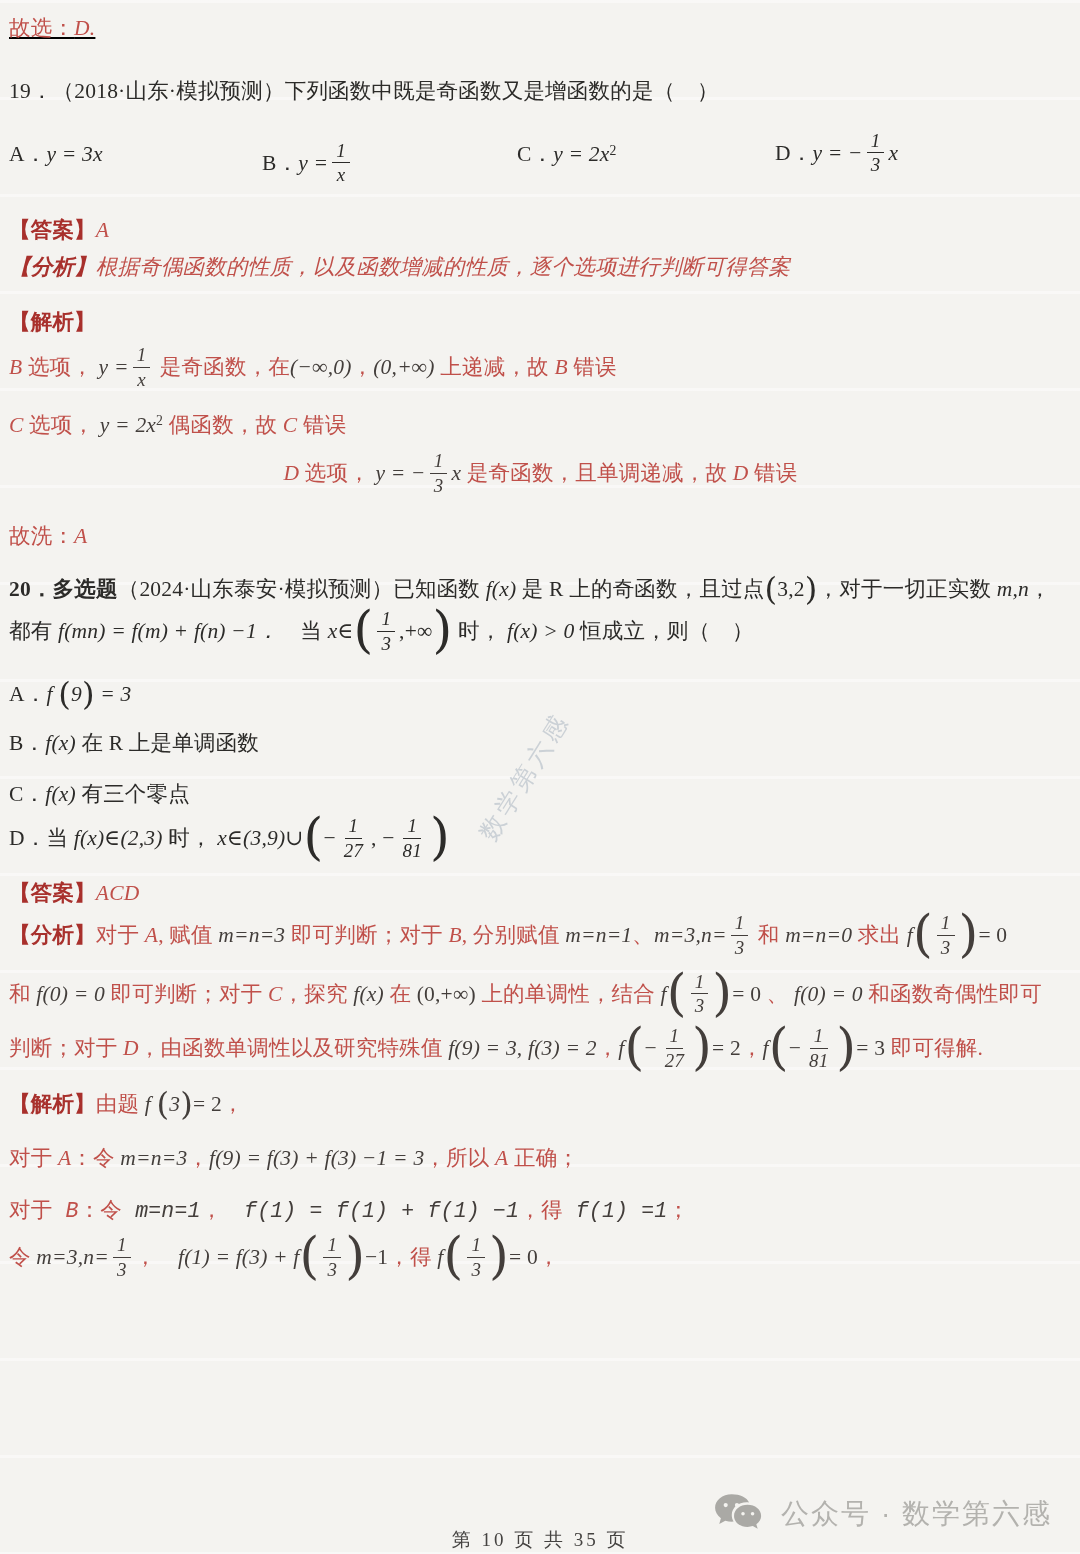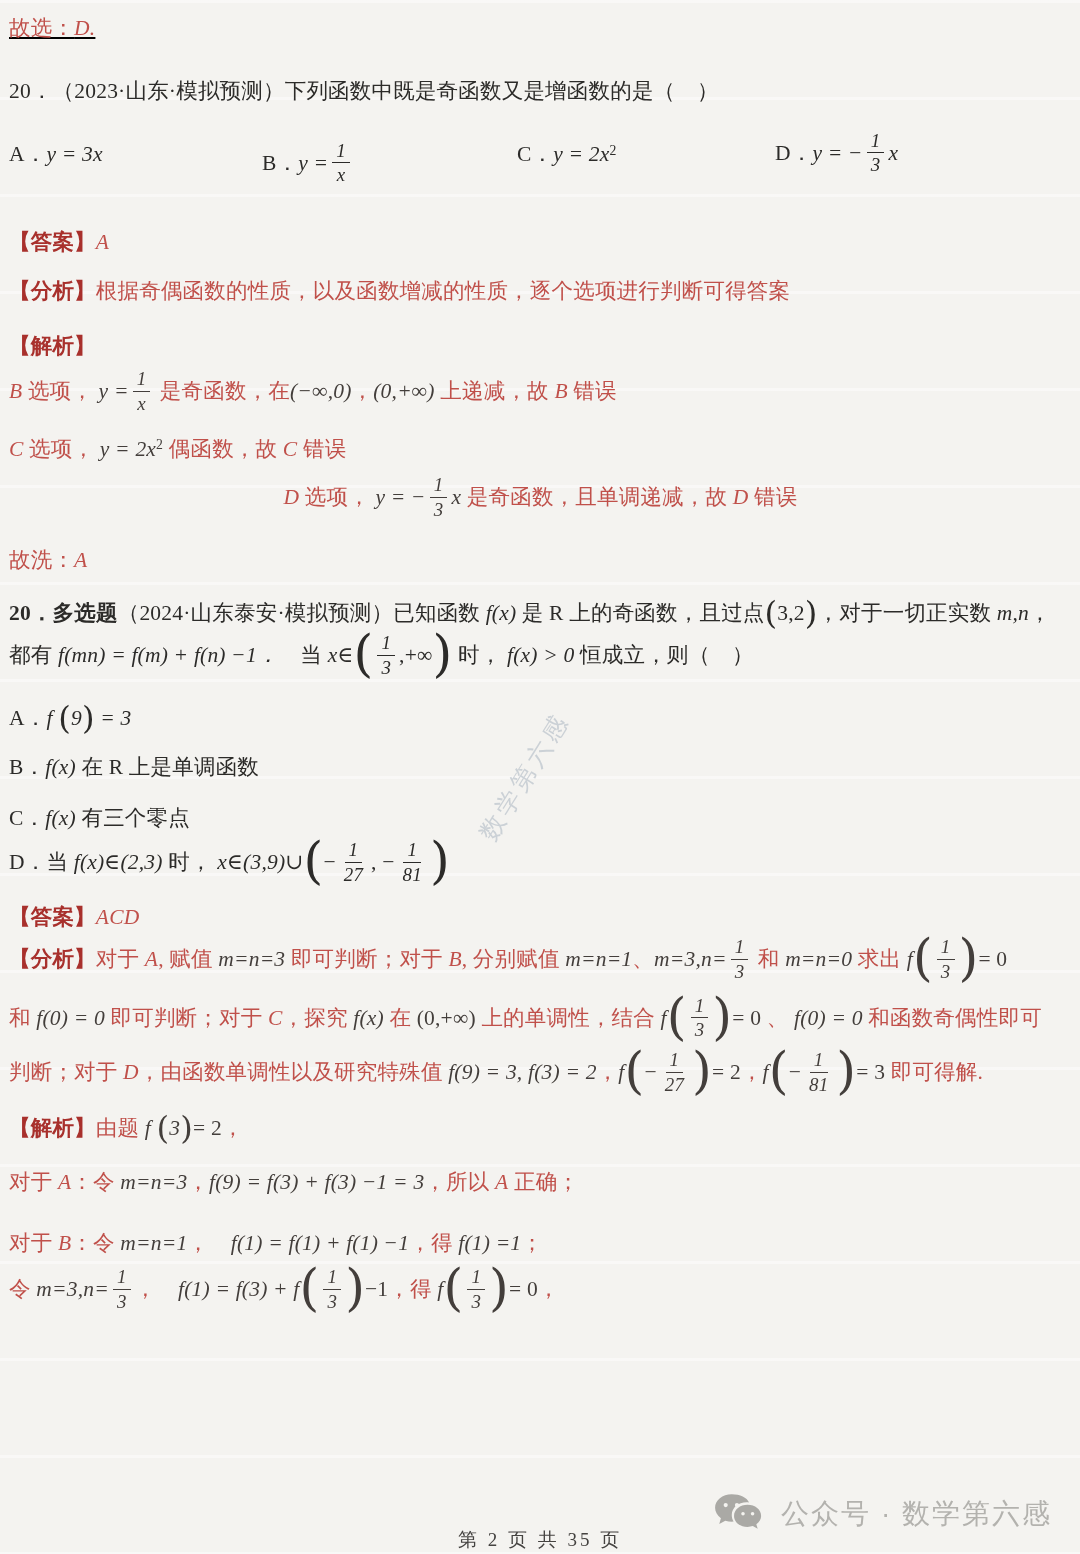--- a/index.html
+++ b/index.html
@@ -38,35 +38,35 @@
   }
   .footer-wechat{position:absolute;top:1492px;right:28px;display:flex;align-items:center;gap:18px;}
   .footer-wechat .wtext{font-family:"Liberation Sans","DejaVu Sans",sans-serif;font-size:28px;color:#b3b2ae;letter-spacing:2px;}
   .footer-page{position:absolute;top:1527px;left:0;width:100%;text-align:center;font-size:19px;color:#454341;letter-spacing:3px;}
 </style>
 </head>
 <body>
 
 <div id="content">
     <div class="line" style="margin-top: 14px; text-decoration: underline;"><span class="run c-r">故选：</span><span class="run c-r it">D.</span></div>
-    <div class="line" style="margin-top: 34px;"><span class="run c-k">20．（2023·山东·模拟预测）下列函数中既是奇函数又是增函数的是（　）</span></div>
+    <div class="line" style="margin-top: 34px;"><span class="run c-k">19．（2018·山东·模拟预测）下列函数中既是奇函数又是增函数的是（　）</span></div>
     <div class="line optrow" style="margin-top: 16px;">
       <div class="cell"><span class="run c-k">A．</span><span class="run c-k it">y = 3x</span></div>
       <div class="cell"><span class="run c-k">B．</span><span class="run c-k it">y =</span><span class="frac c-k">
           <span class="num">1</span>
           <span class="den">x</span>
         </span></div>
       <div class="cell"><span class="run c-k">C．</span><span class="run c-k it">y = 2x</span><span class="run c-k sup">2</span></div>
       <div class="cell"><span class="run c-k">D．</span><span class="run c-k it">y = −</span><span class="frac c-k">
           <span class="num">1</span>
           <span class="den">3</span>
         </span><span class="run c-k it">x</span></div>
     </div>
-    <div class="line" style="margin-top: 40px;"><span class="run c-R bd">【答案】</span><span class="run c-r it">A</span></div>
-    <div class="line" style="margin-top: 20px;"><span class="run c-R bd">【分析】</span><span class="run c-r">根据奇偶函数的性质，以及函数增减的性质，逐个选项进行判断可得答案</span></div>
+    <div class="line" style="margin-top: 28px;"><span class="run c-R bd">【答案】</span><span class="run c-r it">A</span></div>
+    <div class="line" style="margin-top: 8px; font-style: italic;"><span class="run c-R bd">【分析】</span><span class="run c-r">根据奇偶函数的性质，以及函数增减的性质，逐个选项进行判断可得答案</span></div>
     <div class="line" style="margin-top: 26px;"><span class="run c-R bd">【解析】</span></div>
     <div class="line" style="margin-top: 10px;"><span class="run c-r it">B</span><span class="run c-r"> 选项， </span><span class="run c-d it">y =</span><span class="frac c-d">
         <span class="num">1</span>
         <span class="den">x</span>
       </span><span class="run c-r"> 是奇函数，在</span><span class="run c-d it">(−∞,0)</span><span class="run c-r">，</span><span class="run c-d it">(0,+∞)</span><span class="run c-r"> 上递减，故 </span><span class="run c-r it">B</span><span class="run c-r"> 错误</span></div>
     <div class="line" style="margin-top: 18px;"><span class="run c-r it">C</span><span class="run c-r"> 选项， </span><span class="run c-d it">y = 2x</span><span class="run c-d sup">2</span><span class="run c-r"> 偶函数，故 </span><span class="run c-r it">C</span><span class="run c-r"> 错误</span></div>
     <div class="line" style="margin-top: 12px; text-align: center;"><span class="run c-r it">D</span><span class="run c-r"> 选项， </span><span class="run c-d it">y = −</span><span class="frac c-d">
         <span class="num">1</span>
         <span class="den">3</span>
       </span><span class="run c-d it">x</span><span class="run c-r"> 是奇函数，且单调递减，故 </span><span class="run c-r it">D</span><span class="run c-r"> 错误</span></div>
@@ -100,21 +100,21 @@
       </span><span class="bp c-d">)</span><span class="run c-d">= 0</span><span class="run c-r"> 、 </span><span class="run c-d it">f(0) = 0</span><span class="run c-r"> 和函数奇偶性即可</span></div>
     <div class="line" style="margin-top: 8px;"><span class="run c-r">判断；对于 </span><span class="run c-r it">D</span><span class="run c-r">，由函数单调性以及研究特殊值 </span><span class="run c-d it">f(9) = 3, f(3) = 2</span><span class="run c-r">，</span><span class="run c-d it">f</span><span class="bp c-d">(</span><span class="run c-d">−</span><span class="frac c-d">
         <span class="num">1</span>
         <span class="den">27</span>
       </span><span class="bp c-d">)</span><span class="run c-d">= 2</span><span class="run c-r">，</span><span class="run c-d it">f</span><span class="bp c-d">(</span><span class="run c-d">−</span><span class="frac c-d">
         <span class="num">1</span>
         <span class="den">81</span>
       </span><span class="bp c-d">)</span><span class="run c-d">= 3</span><span class="run c-r"> 即可得解.</span></div>
     <div class="line" style="margin-top: 16px;"><span class="run c-R bd">【解析】</span><span class="run c-r">由题 </span><span class="run c-d it">f </span><span class="bp c-d bp-m">(</span><span class="run c-d it">3</span><span class="bp c-d bp-m">)</span><span class="run c-d">= 2</span><span class="run c-r">，</span></div>
     <div class="line" style="margin-top: 26px;"><span class="run c-r">对于 </span><span class="run c-r it">A</span><span class="run c-r">：令 </span><span class="run c-d it">m=n=3</span><span class="run c-r">，</span><span class="run c-d it">f(9) = f(3) + f(3) −1 = 3</span><span class="run c-r">，所以 </span><span class="run c-r it">A</span><span class="run c-r"> 正确；</span></div>
-    <div class="line" style="margin-top: 32px;"><span class="run c-r">对于 </span><span class="run c-r it">B</span><span class="run c-r">：令 </span><span class="run c-d it">m=n=1</span><span class="run c-r">，　</span><span class="run c-d it">f(1) = f(1) + f(1) −1</span><span class="run c-r">，得 </span><span class="run c-d it">f(1) =1</span><span class="run c-r">；</span></div>
+    <div class="line" style="margin-top: 24px; font-family: Liberation Mono, monospace;"><span class="run c-r">对于 </span><span class="run c-r it">B</span><span class="run c-r">：令 </span><span class="run c-d it">m=n=1</span><span class="run c-r">，　</span><span class="run c-d it">f(1) = f(1) + f(1) −1</span><span class="run c-r">，得 </span><span class="run c-d it">f(1) =1</span><span class="run c-r">；</span></div>
     <div class="line" style="margin-top: 10px;"><span class="run c-r">令 </span><span class="run c-d it">m=3,n=</span><span class="frac c-d">
         <span class="num">1</span>
         <span class="den">3</span>
       </span><span class="run c-r">，　</span><span class="run c-d it">f(1) = f(3) + f</span><span class="bp c-d">(</span><span class="frac c-d">
         <span class="num">1</span>
         <span class="den">3</span>
       </span><span class="bp c-d">)</span><span class="run c-d">−1</span><span class="run c-r">，得 </span><span class="run c-d it">f</span><span class="bp c-d">(</span><span class="frac c-d">
         <span class="num">1</span>
         <span class="den">3</span>
       </span><span class="bp c-d">)</span><span class="run c-d">= 0</span><span class="run c-r">，</span></div>
@@ -131,13 +131,13 @@
     <g fill="#f4f3f0">
       <circle cx="12.2" cy="12.4" r="2"></circle>
         <circle cx="23" cy="12.4" r="2"></circle>
       <circle cx="28.8" cy="20.8" r="1.7"></circle>
         <circle cx="38" cy="20.8" r="1.7"></circle>
     </g>
   </svg>
   <span class="wtext">公众号 · 数学第六感</span>
 </div>
 
-<div class="footer-page">第 2 页 共 35 页</div>
+<div class="footer-page">第 10 页 共 35 页</div>
 
 </body></html>

